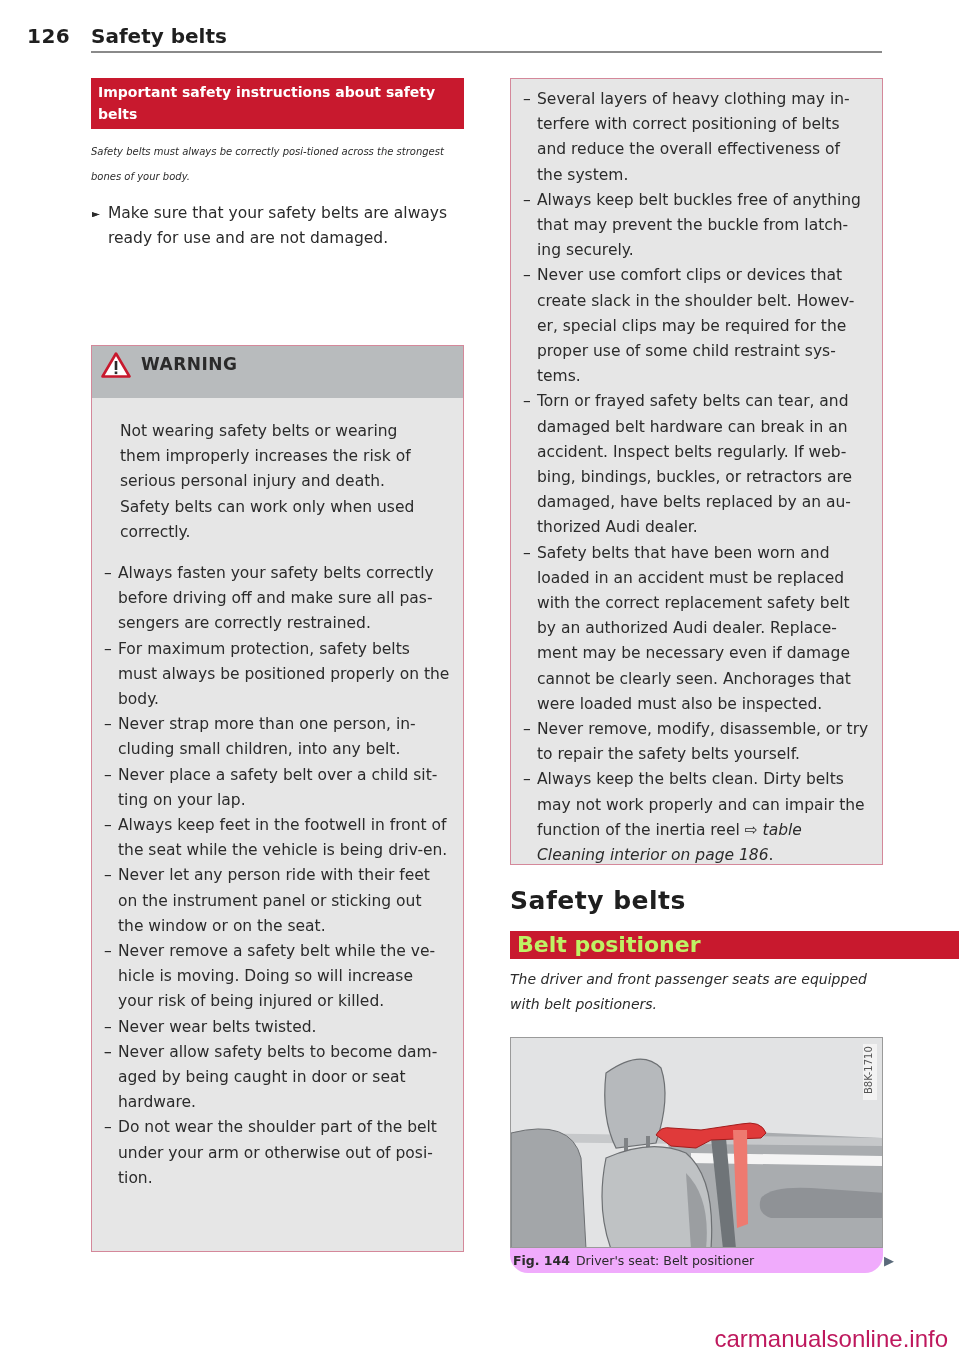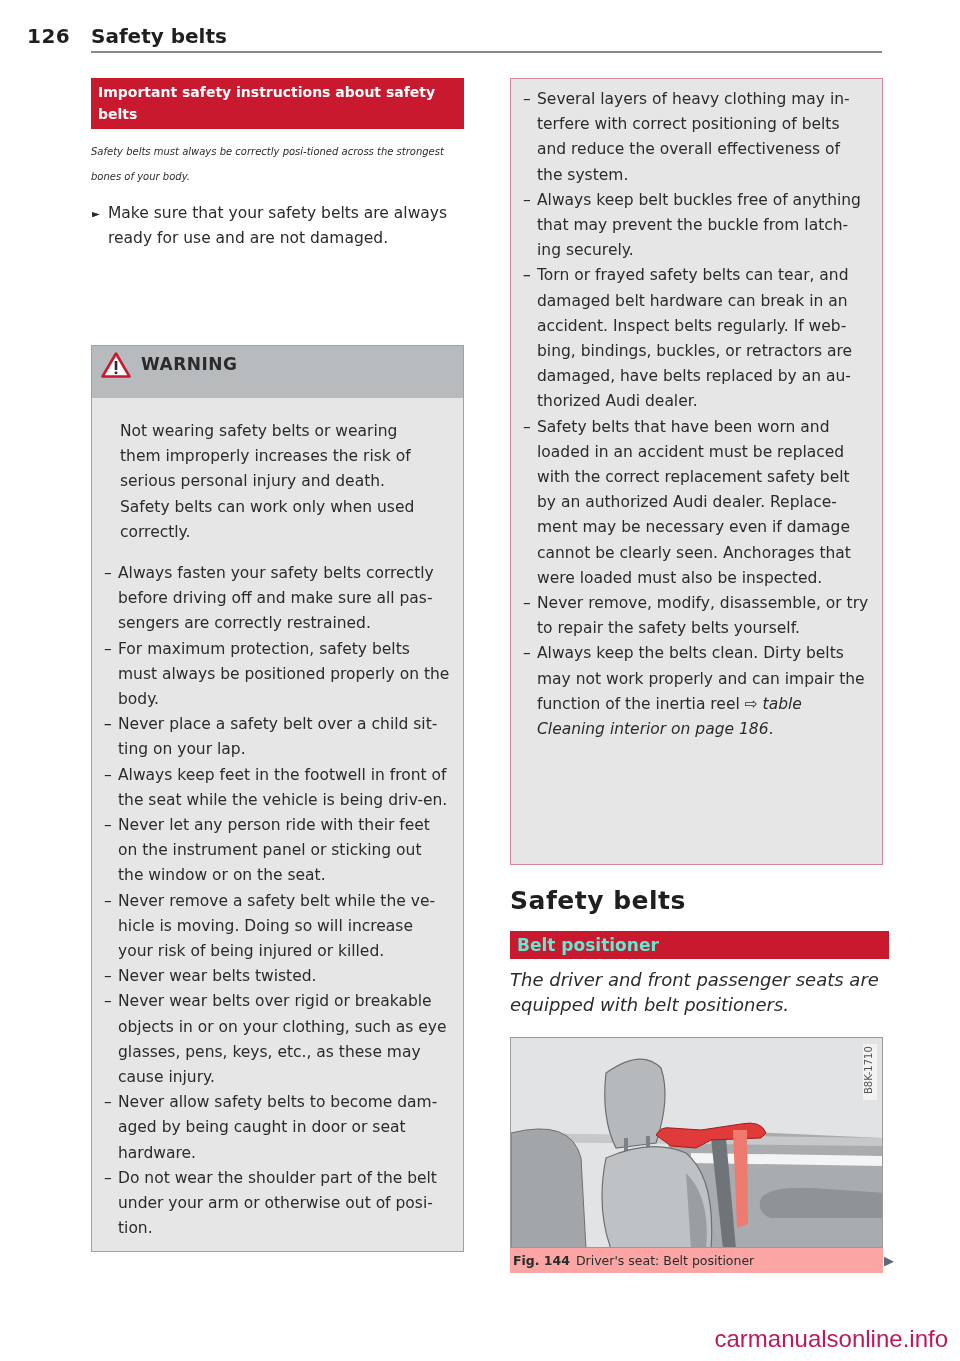--- a/index.html
+++ b/index.html
@@ -28,24 +28,24 @@
   .warn-title { position: absolute; left: 49px; top: 8px; font-size: 17px; font-weight: bold; color: #2b2b2b; letter-spacing: 0.5px; }
   .warn-body { padding: 5px 12px 0 12px; font-size: 15.5px; line-height: 25.2px; color: #2b2b2b; }
   .warn-body p { margin: 16px; }
   .dash-list { margin: 0; padding: 0; list-style: none; }
   .dash-list li { position: relative; padding-left: 14px; }
   .dash-list .dash { position: absolute; left: 0; top: 0; }
   .warning-right .warn-body { padding-top: 8px; }
   .xref { font-style: italic; }
 
   .h-large { position: absolute; left: 510px; top: 886px; font-size: 25px; font-weight: bold; color: #1f1f1f; letter-spacing: 0.5px; }
-  .red-heading-2 { position: absolute; left: 510px; top: 931px; width: 379px; box-sizing: border-box; background: #c8192e; color: #5eead4; font-weight: bold; font-size: 17px; line-height: 22px; padding: 3px 7px 3px 7px; }
-  .intro-2 { position: absolute; left: 510px; top: 967px; width: 373px; font-style: italic; font-size: 18px; line-height: 25px; color: #2b2b2b; }
+  .red-heading-2 { position: absolute; left: 510px; top: 931px; width: 449px; box-sizing: border-box; background: #c8192e; color: #bef264; font-weight: bold; font-size: 22px; line-height: 22px; padding: 3px 7px 3px 7px; }
+  .intro-2 { position: absolute; left: 510px; top: 967px; width: 373px; font-style: italic; font-size: 14px; line-height: 25px; color: #2b2b2b; }
 
-  .figure { position: absolute; left: 510px; top: 1037px; width: 373px; height: 236px; background: #fca5a5; }
+  .figure { position: absolute; left: 510px; top: 1037px; width: 373px; height: 236px; background: #f0abfc; border-radius: 18px; }
   .fig-img { position: absolute; left: 0; top: 0; width: 373px; height: 211px; border: 1px solid #9a9a9a; box-sizing: border-box; overflow: hidden; background: #e2e3e4; }
   .fig-code { position: absolute; right: 5px; top: 6px; width: 14px; height: 56px; background: #f3f3f3; }
   .fig-code span { position: absolute; left: 0; top: 50px; transform: rotate(-90deg); transform-origin: 0 0; font-size: 10px; color: #555; white-space: nowrap; }
   .fig-caption { position: absolute; left: 3px; top: 216px; font-size: 12.5px; color: #2b2b2b; }
   .fig-caption b { font-weight: bold; margin-right: 6px; }
   .continue-arrow { position: absolute; left: 884px; top: 1253px; font-size: 13px; color: #5a6a7a; }
 
   .watermark { position: absolute; right: 12px; top: 1325px; font-family: "Liberation Sans", sans-serif; font-size: 24px; color: #be185d; text-align: center; }
 </style>
 </head>
@@ -73,39 +73,39 @@
       <rect x="13.7" y="9" width="2.6" height="9" fill="#2b2b2b"></rect>
       <rect x="13.7" y="19.5" width="2.6" height="2.6" fill="#2b2b2b"></rect>
     </svg>
     <span class="warn-title">WARNING</span>
   </div>
   <div class="warn-body">
     <p>Not wearing safety belts or wearing them improperly increases the risk of serious personal injury and death. Safety belts can work only when used correctly.</p>
     <ul class="dash-list">
       <li><span class="dash">–</span><span>Always fasten your safety belts correctly before driving off and make sure all pas-sengers are correctly restrained.</span></li>
       <li><span class="dash">–</span><span>For maximum protection, safety belts must always be positioned properly on the body.</span></li>
-      <li><span class="dash">–</span></li>
+      <li><span class="dash">–</span><span>Never strap more than one person, in-cluding small children, into any belt.</span></li>
       <li><span class="dash">–</span><span>Never place a safety belt over a child sit-ting on your lap.</span></li>
       <li><span class="dash">–</span><span>Always keep feet in the footwell in front of the seat while the vehicle is being driv-en.</span></li>
       <li><span class="dash">–</span><span>Never let any person ride with their feet on the instrument panel or sticking out the window or on the seat.</span></li>
       <li><span class="dash">–</span><span>Never remove a safety belt while the ve-hicle is moving. Doing so will increase your risk of being injured or killed.</span></li>
       <li><span class="dash">–</span><span>Never wear belts twisted.</span></li>
-      <li><span class="dash">–</span><span>Never wear belts over rigid or breakable objects in or on your clothing, such as eye glasses, pens, keys, etc., as these may cause injury.</span></li>
+      <li><span class="dash">–</span></li>
       <li><span class="dash">–</span><span>Never allow safety belts to become dam-aged by being caught in door or seat hardware.</span></li>
       <li><span class="dash">–</span><span>Do not wear the shoulder part of the belt under your arm or otherwise out of posi-tion.</span></li>
     </ul>
   </div>
 </div>
 
 <div class="warning warning-right">
   <div class="warn-body">
     <ul class="dash-list">
       <li><span class="dash">–</span><span>Several layers of heavy clothing may in-terfere with correct positioning of belts and reduce the overall effectiveness of the system.</span></li>
       <li><span class="dash">–</span><span>Always keep belt buckles free of anything that may prevent the buckle from latch-ing securely.</span></li>
-      <li><span class="dash">–</span></li>
+      <li><span class="dash">–</span><span>Never use comfort clips or devices that create slack in the shoulder belt. Howev-er, special clips may be required for the proper use of some child restraint sys-tems.</span></li>
       <li><span class="dash">–</span><span>Torn or frayed safety belts can tear, and damaged belt hardware can break in an accident. Inspect belts regularly. If web-bing, bindings, buckles, or retractors are damaged, have belts replaced by an au-thorized Audi dealer.</span></li>
       <li><span class="dash">–</span><span>Safety belts that have been worn and loaded in an accident must be replaced with the correct replacement safety belt by an authorized Audi dealer. Replace-ment may be necessary even if damage cannot be clearly seen. Anchorages that were loaded must also be inspected.</span></li>
       <li><span class="dash">–</span><span>Never remove, modify, disassemble, or try to repair the safety belts yourself.</span></li>
       <li><span class="dash">–</span><span>Always keep the belts clean. Dirty belts may not work properly and can impair the function of the inertia reel</span> <span>⇨</span> <span class="xref">table Cleaning interior on page 186</span><span>.</span></li>
     </ul>
   </div>
 </div>
 
 <div class="h-large">Safety belts</div>
 <div class="red-heading-2">Belt positioner</div>

